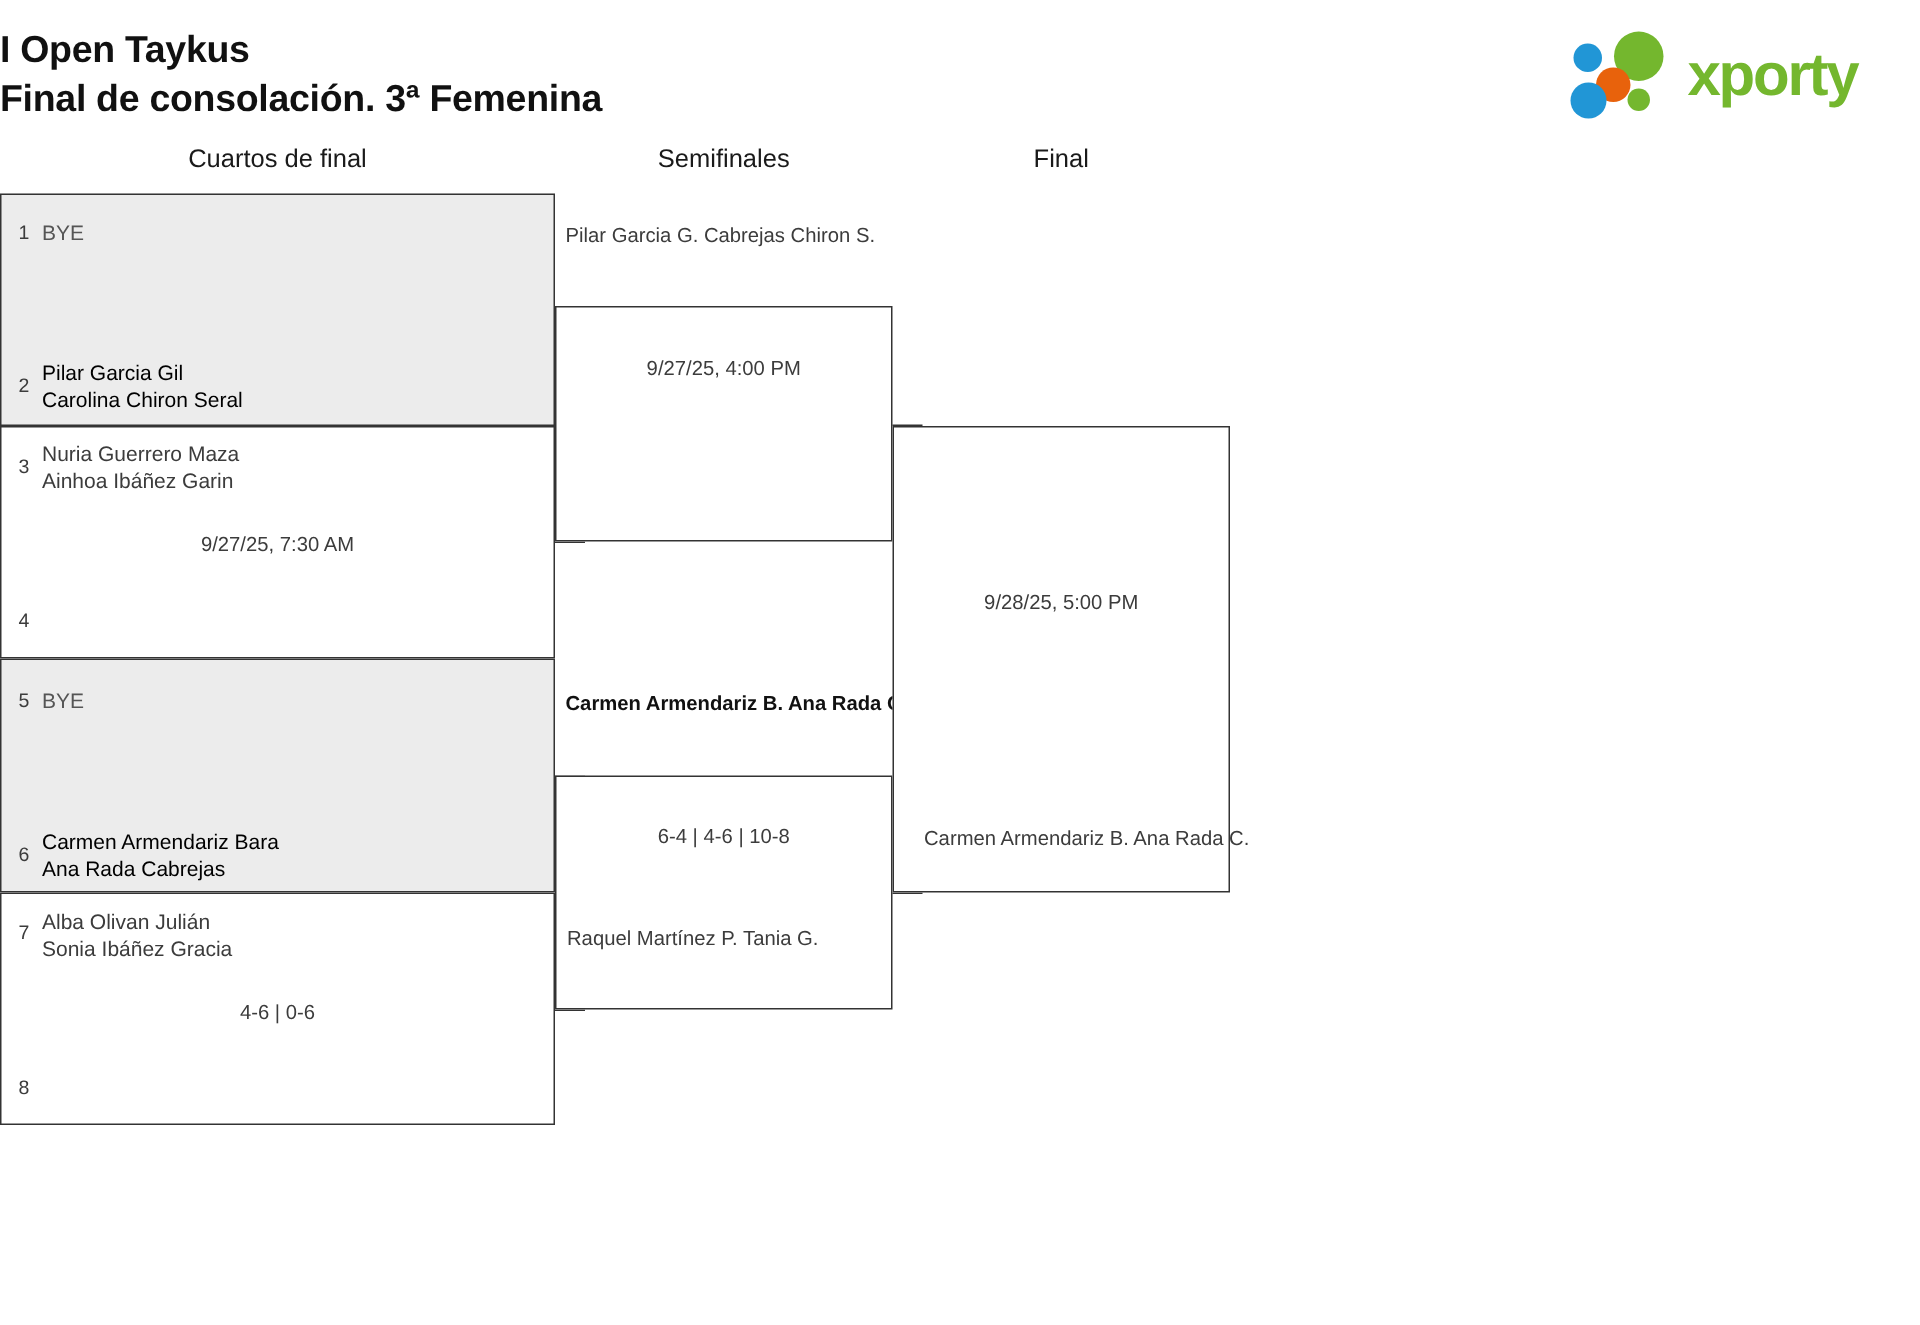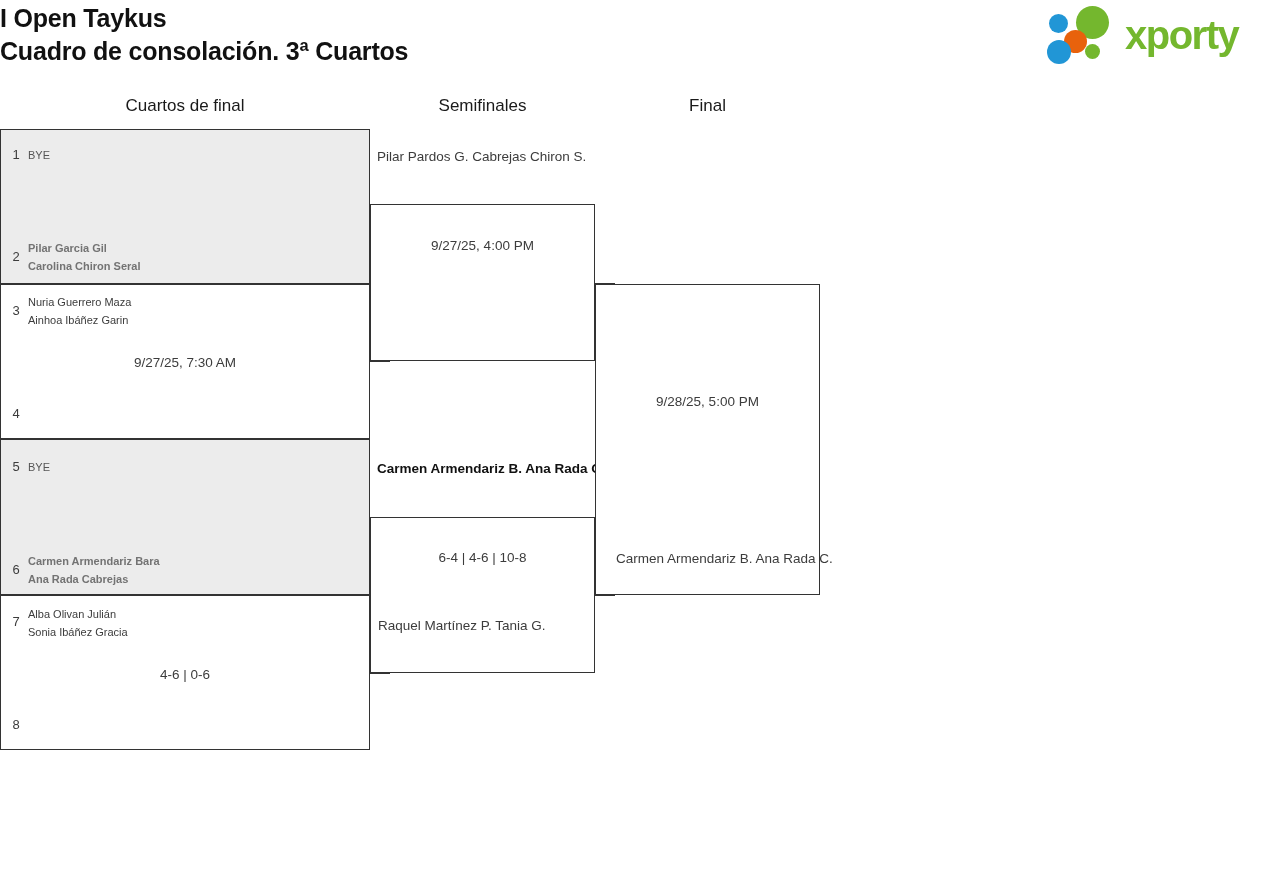--- a/index.html
+++ b/index.html
@@ -13,21 +13,21 @@
     position: relative;
     width: 1280px;
     height: 883px;
     overflow: hidden;
     background: #ffffff;
   }
 
   
   #header {
     position: absolute;
-    left: 0; top: 0;
+    left: 0; top: 15px;
     width: 1280px; height: 75px;
   }
   #title-block {
     position: absolute;
     left: 0; top: 2px;
     font-size: 25px;
     font-weight: bold;
     color: #111111;
     line-height: 33px;
     letter-spacing: -0.2px;
@@ -70,26 +70,26 @@
   .match-box {
     position: absolute;
     border: 1px solid #333333;
     background: #ffffff;
   }
   .match-box.shaded { background: #ececec; }
 
   .team {
     position: absolute;
     left: 27px;
-    font-size: 11px;
+    font-size: 14px;
     line-height: 18px;
     color: #3c3c3c;
     white-space: nowrap;
   }
-  .team.winner { color: #737373; font-weight: bold; }
+  .team.winner { color: #000000; font-weight: normal; }
   .team.bye    { color: #555555; }
   .team .pl { display: block; }
 
   .seed {
     position: absolute;
     left: 7px;
     width: 16px;
     text-align: center;
     font-size: 13px;
     color: #3c3c3c;
@@ -121,21 +121,21 @@
   }
 </style>
 </head>
 <body>
 
 <div id="page">
 
   <div id="header">
     <div id="title-block">
       <span id="title-line1">I Open Taykus</span>
-      <span id="title-line2">Cuadro de consolación. 3ª Cuartos</span>
+      <span id="title-line2">Final de consolación. 3ª Femenina</span>
     </div>
 
     <div id="logo">
       <div id="logo-dots">
         <span class="dot" style="left:2px;  top:10px; width:19px; height:19px; background:#2196d6;"></span>
         <span class="dot" style="left:29px; top:2px;  width:33px; height:33px; background:#74b72e;"></span>
         <span class="dot" style="left:17px; top:26px; width:23px; height:23px; background:#e8620c;"></span>
         <span class="dot" style="left:0px;  top:36px; width:24px; height:24px; background:#2196d6;"></span>
         <span class="dot" style="left:38px; top:40px; width:15px; height:15px; background:#74b72e;"></span>
       </div>
@@ -195,21 +195,21 @@
       <div class="seed" style="top:121px;">8</div>
       <div class="match-meta" style="top:70px;">4-6 | 0-6</div>
     </div>
 
     <div class="connector" style="left:370px; top:206px; width:20px; height:1px;"></div>
     <div class="connector" style="left:370px; top:361px; width:20px; height:1px;"></div>
     <div class="connector" style="left:370px; top:517px; width:20px; height:1px;"></div>
     <div class="connector" style="left:370px; top:673px; width:20px; height:1px;"></div>
 
     <div class="float-team" style="left:377px; top:148px;">
-      <span class="pl">Pilar Pardos G.</span>
+      <span class="pl">Pilar Garcia G.</span>
       <span class="pl">Cabrejas Chiron S.</span>
     </div>
 
     <div class="match-box" style="left:370px; top:204px; width:225px; height:157px;">
       <div class="match-meta" style="top:32px;">9/27/25, 4:00 PM</div>
       <div class="float-team" style="left:7px; top:110px;"></div>
     </div>
 
     <div class="float-team winner" style="left:377px; top:460px;">
       <span class="pl">Carmen Armendariz B.</span>

